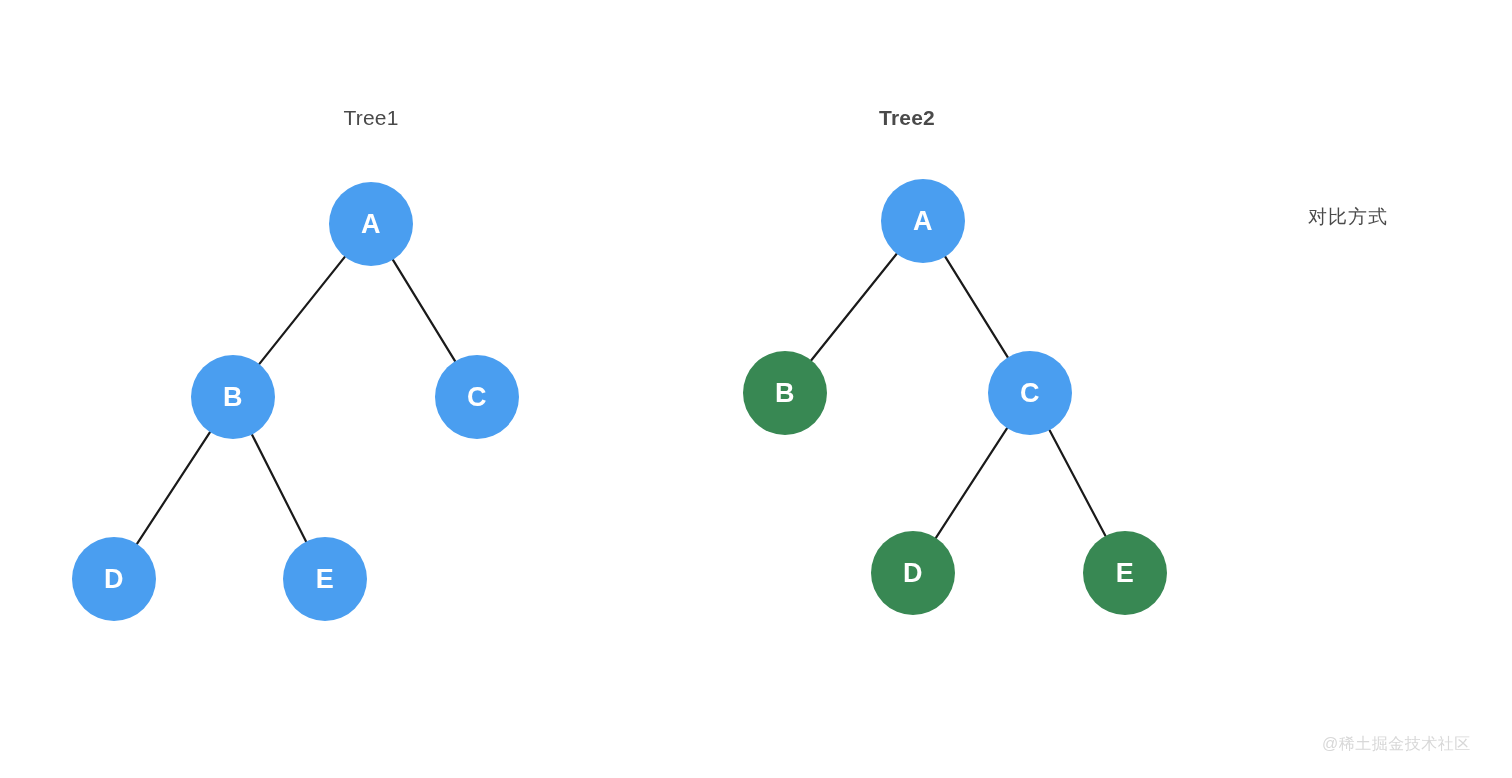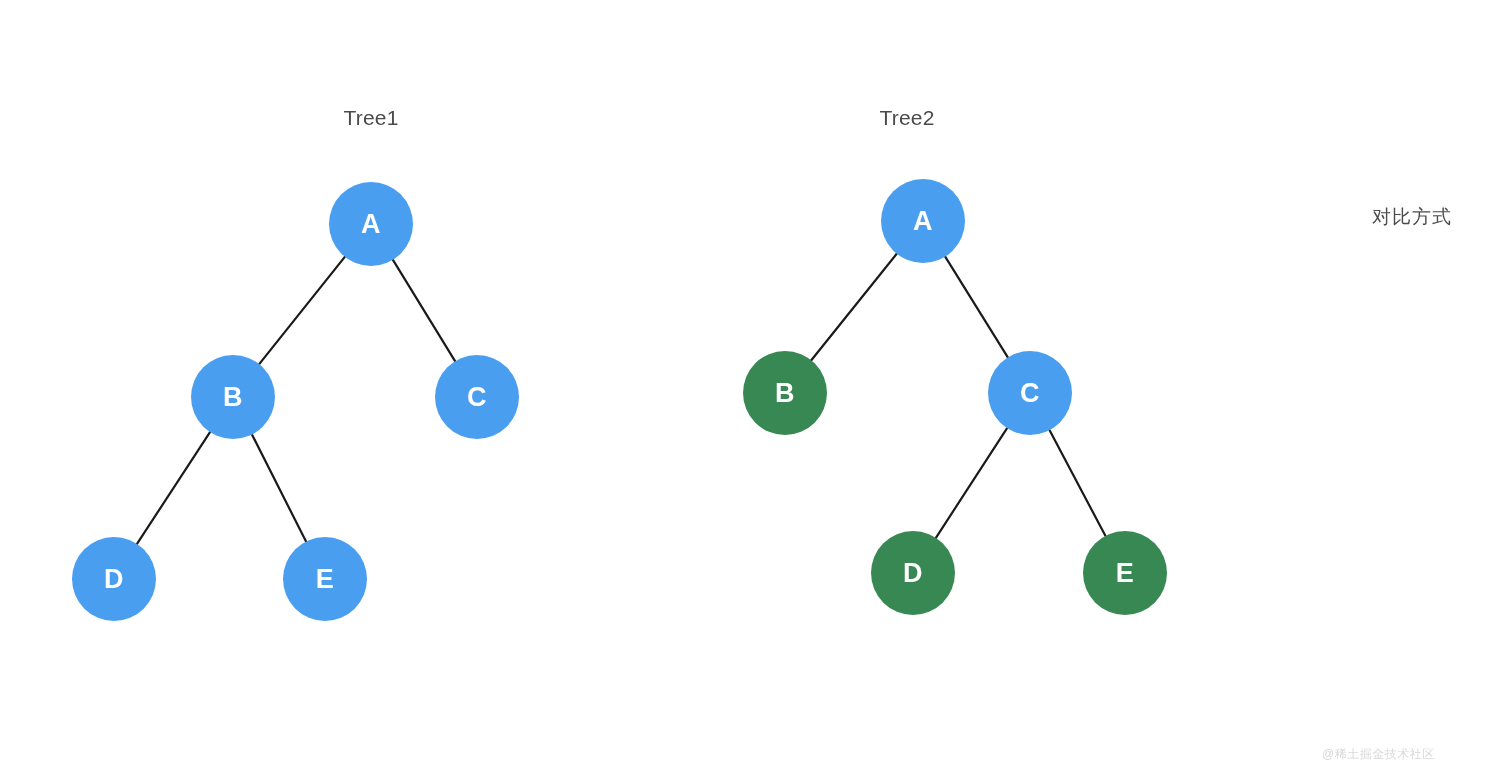--- a/index.html
+++ b/index.html
@@ -67,46 +67,45 @@
     color: #4a4a4a;
     line-height: 24.5px;
     white-space: nowrap;
     font-weight: 400;
   }
   .legend-line.ellipsis {
     letter-spacing: 2px;
   }
   #watermark {
     position: absolute;
-    font-size: 12px;
+    font-size: 16px;
     color: #d8d8d8;
     white-space: nowrap;
     letter-spacing: 0.5px;
-    margin-top: 12px;
   }
 </style>
 </head>
 <body>
 
 <div id="canvas" style="width: 1512px; height: 778px; background: rgb(255, 255, 255);">
 
   <svg id="edges" viewBox="0 0 1512 778" xmlns="http://www.w3.org/2000/svg" style="width: 1512px; height: 778px;">
       <line x1="344.8091241259541" y1="256.83348932036193" x2="259.1908758740459" y2="364.16651067963807" stroke="#1a1a1a" stroke-width="2.2" stroke-linecap="round"></line>
       <line x1="392.9427520559334" y1="259.81222741204226" x2="455.0572479440666" y2="361.18777258795774" stroke="#1a1a1a" stroke-width="2.2" stroke-linecap="round"></line>
       <line x1="210.01552675472647" y1="432.15272378688894" x2="136.98447324527353" y2="543.8472762131111" stroke="#1a1a1a" stroke-width="2.2" stroke-linecap="round"></line>
       <line x1="251.94755167140798" y1="434.48320004561145" x2="306.05244832859205" y2="541.5167999543886" stroke="#1a1a1a" stroke-width="2.2" stroke-linecap="round"></line>
       <line x1="896.7163804169571" y1="253.75929397306794" x2="811.2836195830429" y2="360.24070602693206" stroke="#1a1a1a" stroke-width="2.2" stroke-linecap="round"></line>
       <line x1="945.1853575788728" y1="256.6624439585617" x2="1007.8146424211272" y2="357.3375560414383" stroke="#1a1a1a" stroke-width="2.2" stroke-linecap="round"></line>
       <line x1="1007.1104892749926" y1="428.2146318846268" x2="935.8895107250074" y2="537.7853681153732" stroke="#1a1a1a" stroke-width="2.2" stroke-linecap="round"></line>
       <line x1="1049.6038620214413" y1="430.14415961957275" x2="1105.3961379785587" y2="535.8558403804273" stroke="#1a1a1a" stroke-width="2.2" stroke-linecap="round"></line>
     </svg>
 
   <div id="titles-layer">
       <div class="tree-title" style="left: 371px; top: 106px;">Tree1</div>
-      <div class="tree-title" style="left: 907px; top: 106px;">Tree2</div>
+      <div class="tree-title" style="left: 907px; top: 106px; font-weight: bold;">Tree2</div>
     </div>
   <div id="nodes-layer">
       <div class="node" style="left: 329px; top: 182px; width: 84px; height: 84px; background: rgb(74, 158, 240); color: rgb(255, 255, 255);">
         <span class="node-label">A</span>
       </div>
       <div class="node" style="left: 191px; top: 355px; width: 84px; height: 84px; background: rgb(74, 158, 240); color: rgb(255, 255, 255);">
         <span class="node-label">B</span>
       </div>
       <div class="node" style="left: 435px; top: 355px; width: 84px; height: 84px; background: rgb(74, 158, 240); color: rgb(255, 255, 255);">
         <span class="node-label">C</span>
@@ -127,19 +126,19 @@
         <span class="node-label">C</span>
       </div>
       <div class="node" style="left: 871px; top: 531px; width: 84px; height: 84px; background: rgb(56, 136, 83); color: rgb(255, 255, 255);">
         <span class="node-label">D</span>
       </div>
       <div class="node" style="left: 1083px; top: 531px; width: 84px; height: 84px; background: rgb(56, 136, 83); color: rgb(255, 255, 255);">
         <span class="node-label">E</span>
       </div>
     </div>
 
-  <div id="legend" style="left: 1372px; top: 204px;">
+  <div id="legend" style="left: 1308px; top: 204px;">
     <div class="legend-heading">对比方式</div>
   </div>
 
   <div id="watermark" style="left: 1322px; top: 734px;">@稀土掘金技术社区</div>
 
 </div>
 
 </body></html>

